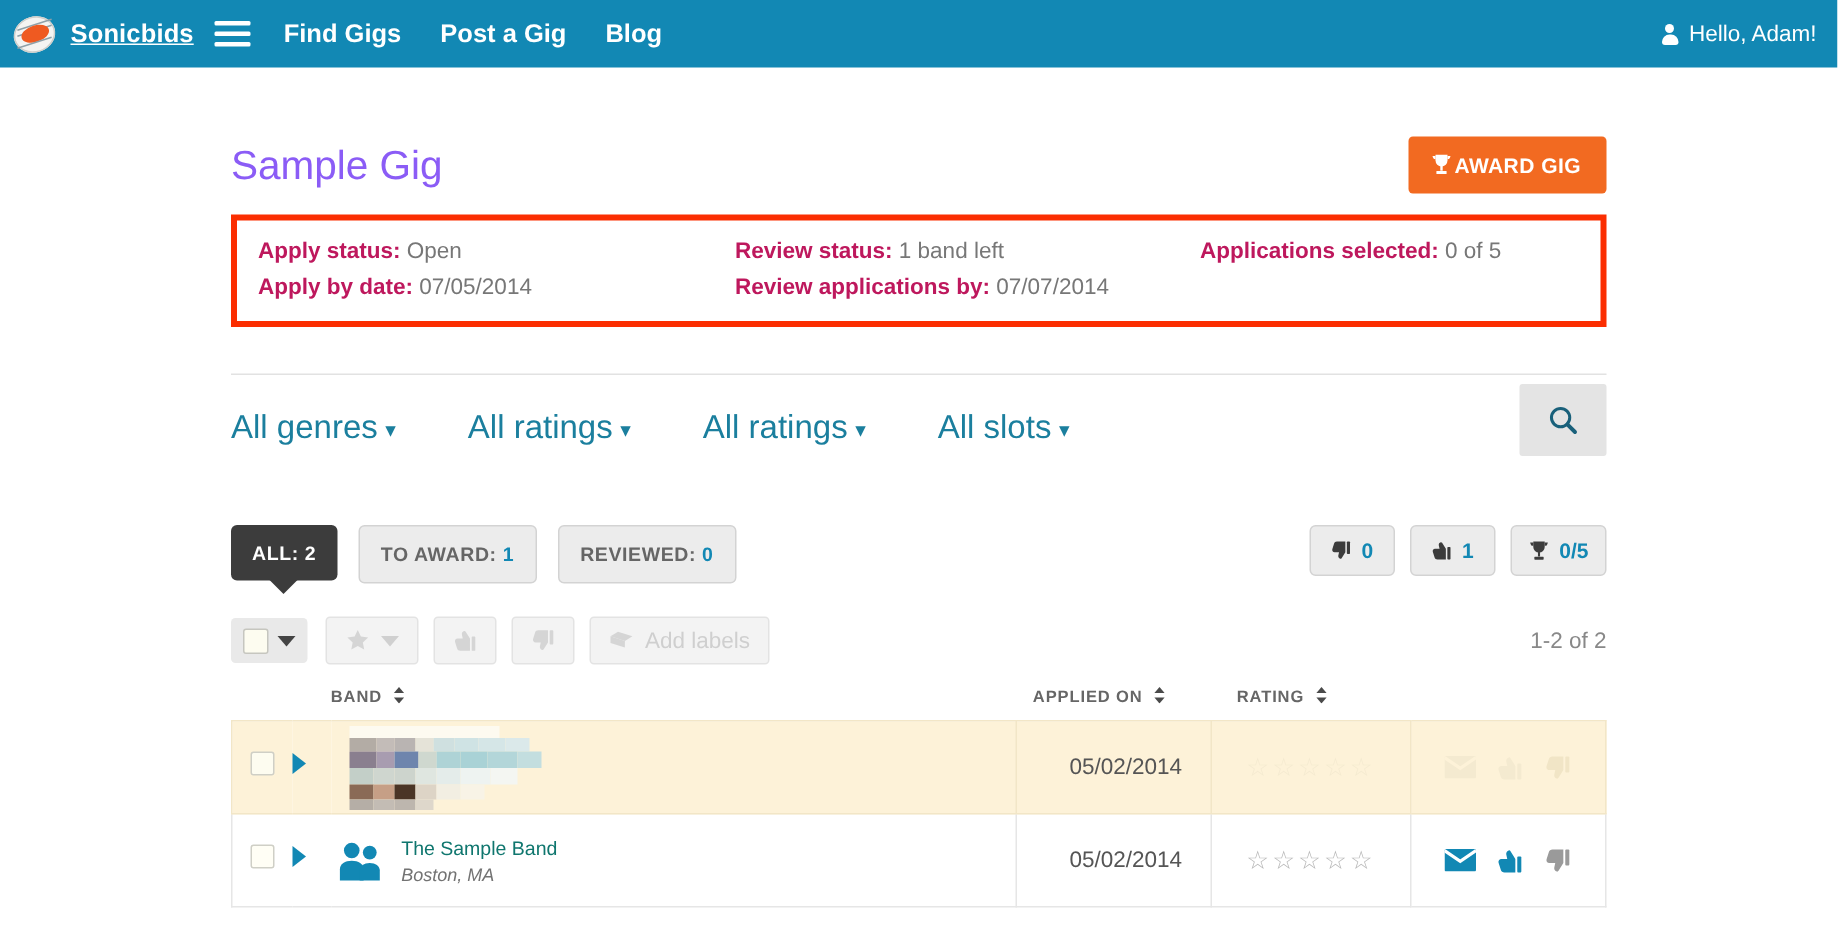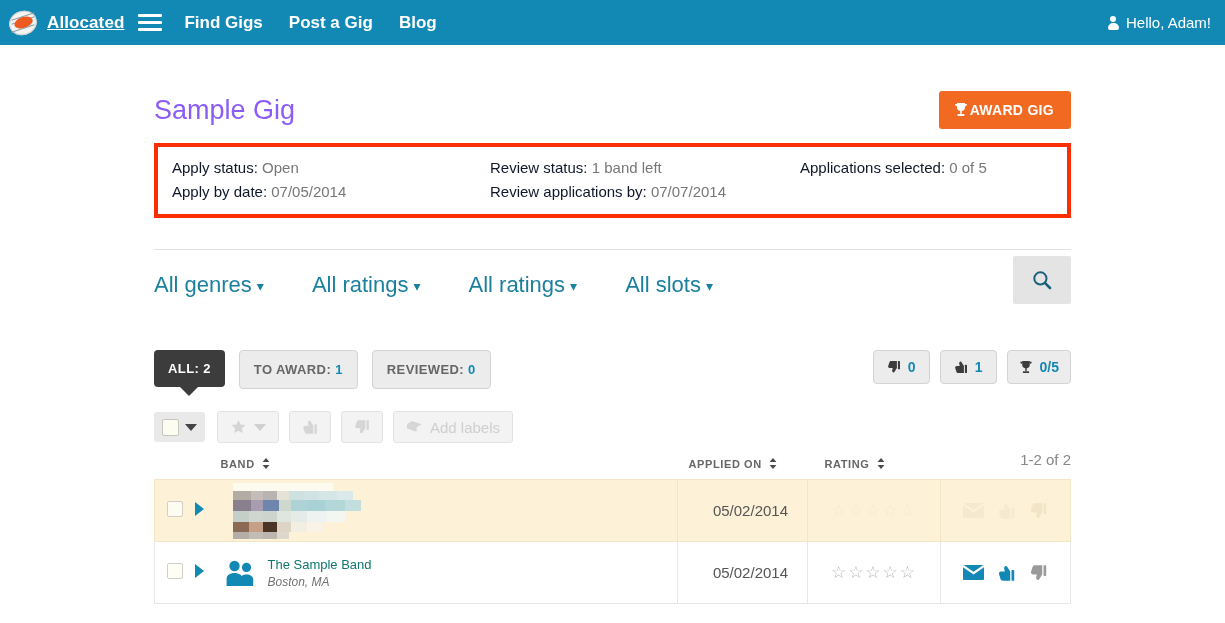--- a/index.html
+++ b/index.html
@@ -82,21 +82,21 @@
     border: 4px solid #fb2e01;
     background: #ffffff;
     padding: 12px 14px 14px 14px;
     display: flex;
   }
   .status-col { display: flex; flex-direction: column; gap: 7px; }
   .status-col.c1 { width: 318px; }
   .status-col.c2 { width: 310px; }
   .status-col.c3 { flex: 1 1 auto; }
   .status-line { font-size: 15px; color: #777777; white-space: nowrap; }
-  .status-line b { color: #0f172a; font-weight: normal; margin-top: 36px; }
+  .status-line b { color: #be185d; font-weight: bold; margin-top: 36px; }
 
   .hr { border-top: 1px solid #e2e2e2; margin-top: 31px; }
 
   
   .filters {
     display: flex; align-items: center;
     padding-top: 22px; padding-bottom: 10px;
     position: relative;
   }
   .filter {
@@ -149,21 +149,21 @@
   .caret-d {
     width: 0; height: 0; border-left: 6px solid transparent; border-right: 6px solid transparent;
     border-top: 7px solid #444;
   }
   .tb-btn {
     background: #f3f3f3; border: 1px solid #e3e3e3; border-radius: 3px;
     height: 32px; display: flex; align-items: center; justify-content: center;
     gap: 7px; padding: 0 12px; margin-right: 10px; cursor: pointer;
     color: #cfcfcf; font-size: 15px; white-space: nowrap;
   }
-  .pager { position: absolute; right: 0; top: 30px; font-size: 15px; color: #888888; margin-top: 32px; }
+  .pager { position: absolute; right: 0; top: 30px; font-size: 15px; color: #888888; }
 
   
   table.apps { width: 100%; border-collapse: collapse; margin-top: 14px; }
   table.apps th {
     font-size: 11px; font-weight: bold; letter-spacing: .6px; color: #666666;
     text-align: left; padding: 0 0 9px 0; white-space: nowrap;
   }
   .sortico { display: inline-block; margin-left: 4px; position: relative; top: 1px; }
   table.apps td { border: 1px solid #e6e6e6; height: 62px; vertical-align: middle; }
   tr.row-redacted td { background: #fdf2d8; border-color: #f2e6c7; }
@@ -198,21 +198,21 @@
 <body>
 
 <div class="topnav">
   <div class="logo">
     <span class="oval"></span>
     <span class="line" style="top:8px;"></span>
     <span class="line" style="top:12px;"></span>
     <span class="mouth"></span>
     <span class="line" style="top:20px;"></span>
   </div>
-  <a class="brand" href="#">Allocated</a>
+  <a class="brand" href="#">Sonicbids</a>
   <div class="hamburger">
     <i></i>
       <i></i>
       <i></i>
   </div>
   <a class="navlink" href="#">Find Gigs</a>
   <a class="navlink" href="#">Post a Gig</a>
   <a class="navlink" href="#">Blog</a>
   <div class="navspacer"></div>
   <div class="greet">

